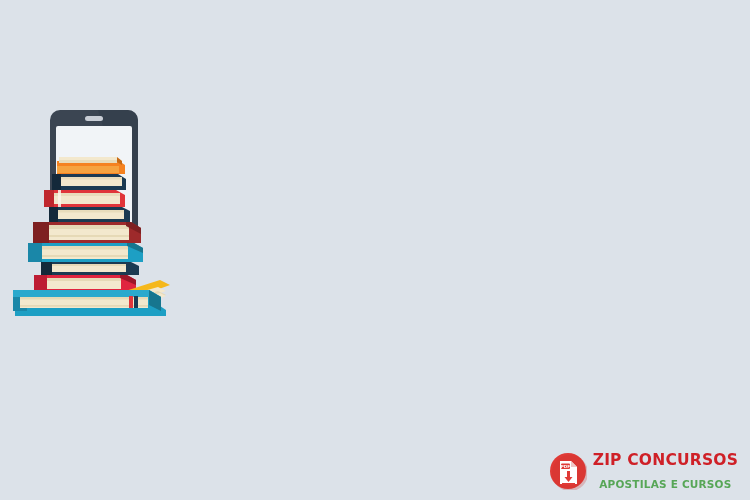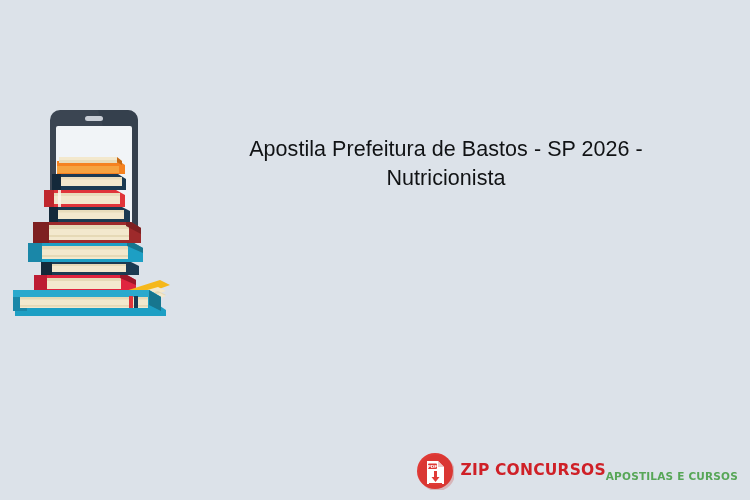--- a/index.html
+++ b/index.html
@@ -59,21 +59,21 @@
     gap: 6px;
   }
   .brand-mark {
     width: 38px;
     height: 38px;
     flex: 0 0 38px;
   }
   .brand-mark svg { display: block; width: 100%; height: 100%; }
   .brand-text {
     display: flex;
-    flex-direction: row;
+    flex-direction: column;
     align-items: center;
     line-height: 1;
   }
   .brand-name {
     font-family: "DejaVu Sans", sans-serif;
     font-size: 15.5px;
     font-weight: bold;
     color: #cf2027;
     letter-spacing: 0.2px;
     white-space: nowrap;
@@ -212,23 +212,20 @@
 
         <path d="M5 186 h136 l12 7 h-148 z" fill="#2aa9cd"></path>
         <path d="M141 186 l12 7 v14 l-12 -6 z" fill="#17768f"></path>
 
         <rect x="121" y="192" width="4" height="12" fill="#e0353a"></rect>
         <rect x="126" y="192" width="4" height="12" fill="#1b3a52"></rect>
       </g>
     </svg>
   </div>
 
-  <div class="title-block">
-    <h1 class="product-title">Apostila Prefeitura de Bastos - SP 2026 - Nutricionista</h1>
-  </div>
 
   <div class="brand">
     <span class="brand-mark">
       <svg viewBox="0 0 38 38" xmlns="http://www.w3.org/2000/svg">
         <circle cx="19" cy="19" r="18" fill="#e03a36"></circle>
         <circle cx="21" cy="21" r="18" fill="#c92f2b" opacity="0.25"></circle>
 
         <path d="M11 9 h11 l6 6 v17 h-17 z" fill="#ffffff"></path>
         <path d="M22 9 l6 6 h-6 z" fill="#f0c7c5"></path>
 

